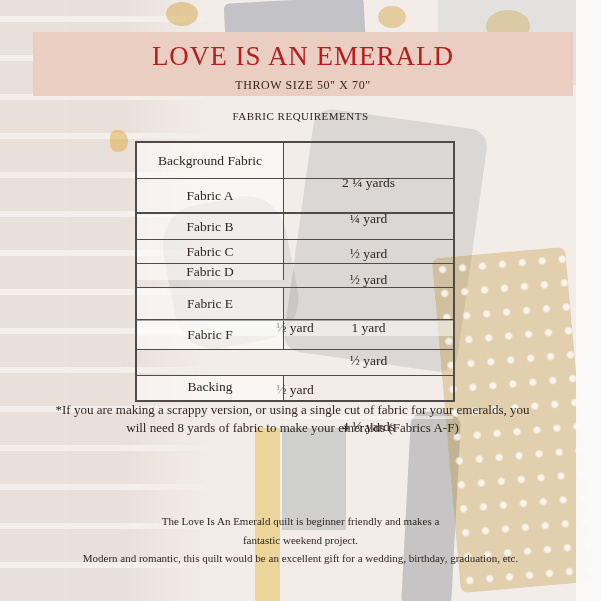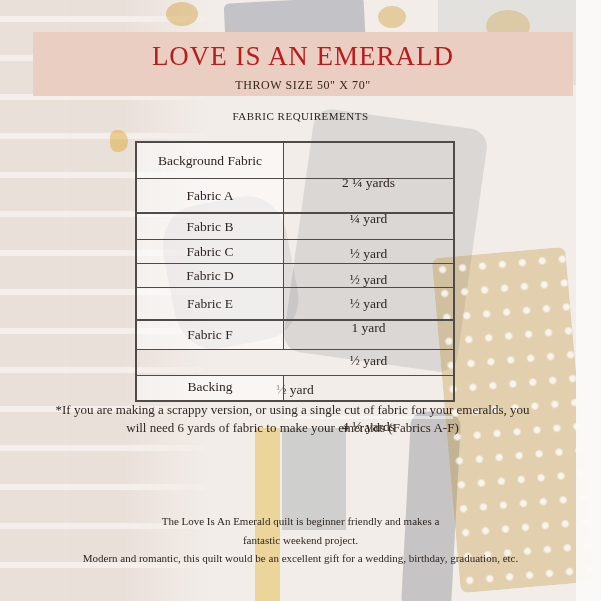--- a/index.html
+++ b/index.html
@@ -67,21 +67,21 @@
   }
   .frow{display:flex;border-top:1px solid #4f4b49;}
   .frow:first-child{border-top:none;}
   .frow .cell{
     display:flex;align-items:center;justify-content:center;
     font-size:13.5px;background:rgba(255,255,255,0.50);
   }
   .frow .label{width:146px;border-right:1px solid #4f4b49;}
   .frow .value{flex:1;margin-top:40px;}
   .r0{height:35px;} .r1{height:33px;} .r2{height:25px;} .r3{height:23px;}
-  .r4{height:23px;} .r5{height:31px;} .r6{height:28px;} .r7{height:25px;} .r8{height:24px;}
+  .r4{height:23px;flex-direction:column;} .r5{height:31px;} .r6{height:28px;} .r7{height:25px;} .r8{height:24px;}
   .r2,.r6{border-top-width:2px;}
   .r8 .value{align-items:flex-start;padding-top:3px;}
   .r8 .label{align-items:flex-end;padding-bottom:5px;}
 
   
   .note{
     position:absolute;left:0;right:16px;top:401px;
     text-align:center;font-size:13px;line-height:18px;
   }
   .footer-text{
@@ -149,21 +149,21 @@
       <div class="cell value">½ yard</div>
     </div>
     <div class="frow r8">
       <div class="cell label">Backing</div>
       <div class="cell value">4 ½ yards</div>
     </div>
   </div>
 
   <div class="note">
     <div>*If you are making a scrappy version, or using a single cut of fabric for your emeralds, you</div>
-    <div>will need 6 yards of fabric to make your emeralds (Fabrics A-F)</div>
+    <div>will need 8 yards of fabric to make your emeralds (Fabrics A-F)</div>
   </div>
 
   <div class="footer-text">
     <div>The Love Is An Emerald quilt is beginner friendly and makes a</div>
     <div>fantastic weekend project.</div>
     <div>Modern and romantic, this quilt would be an excellent gift for a wedding, birthday, graduation, etc.</div>
   </div>
 
 </div>
 

